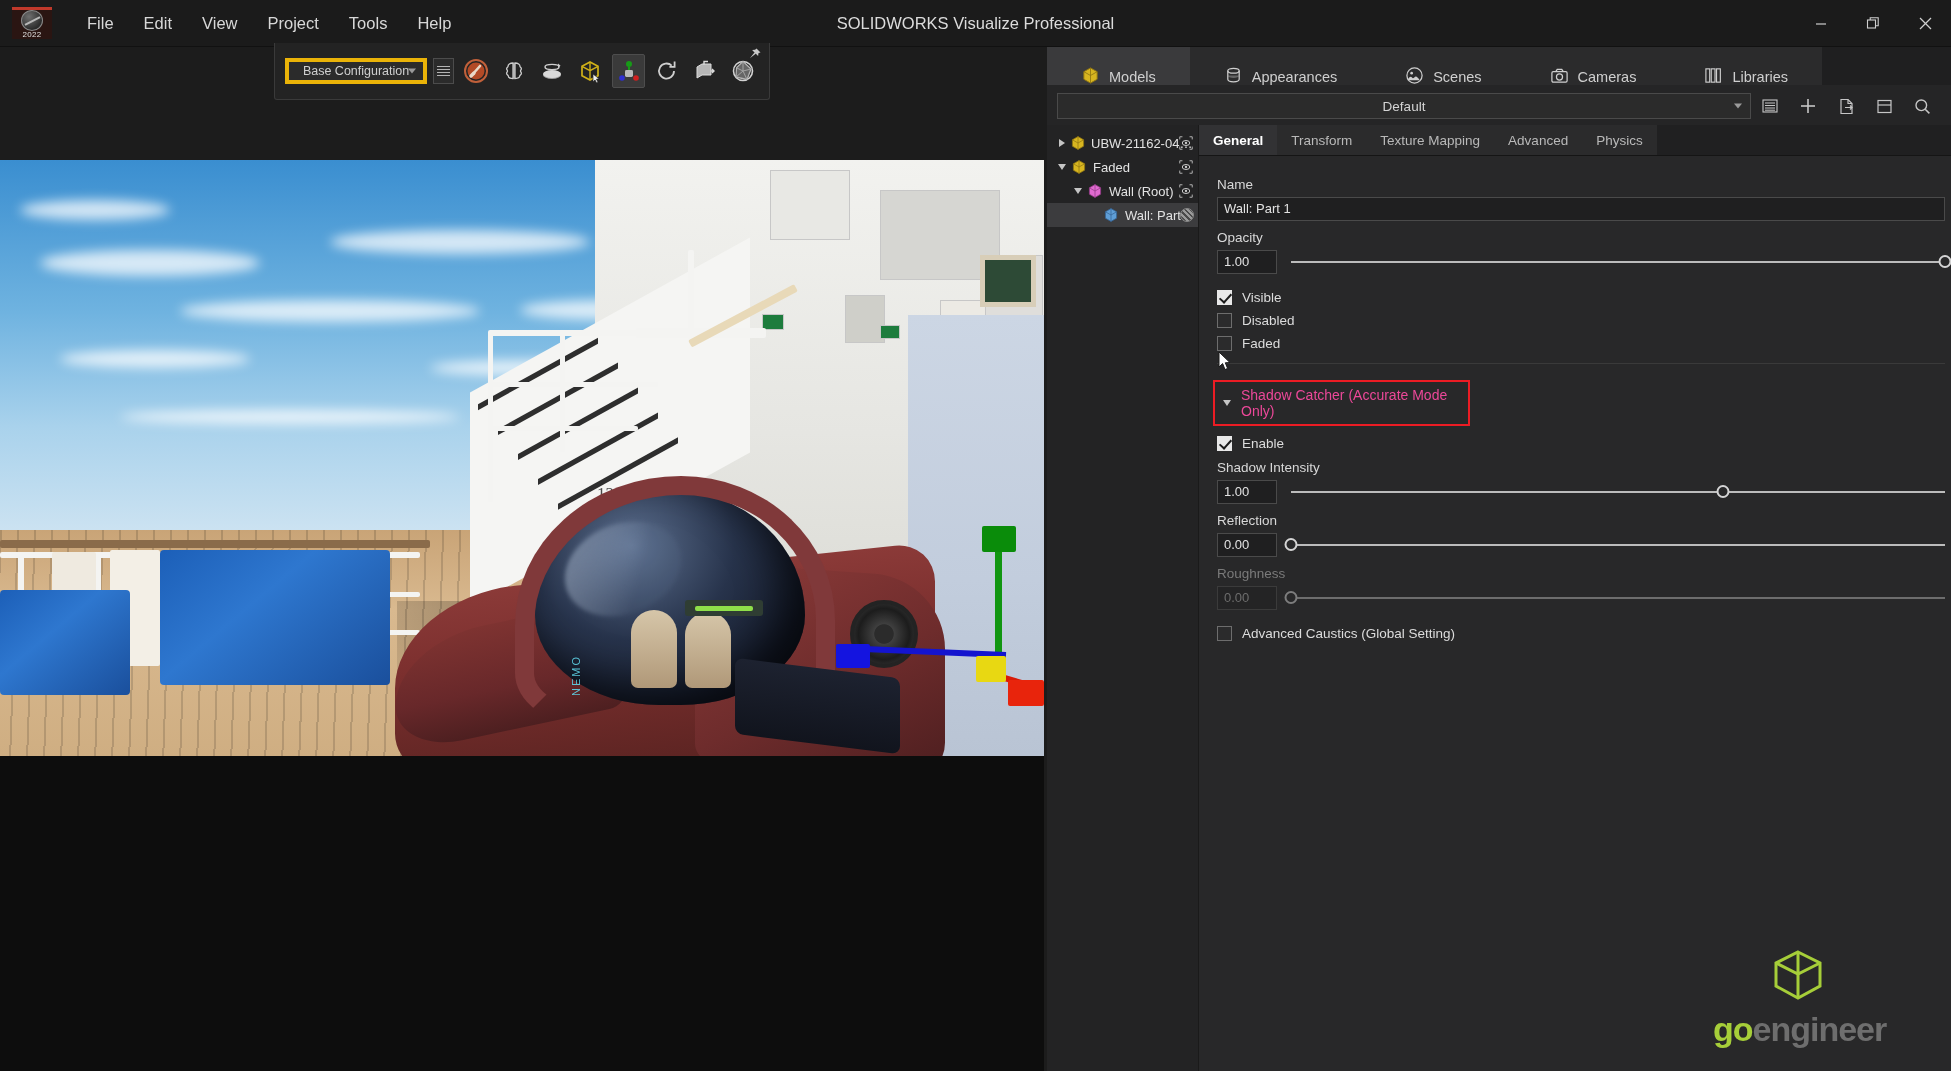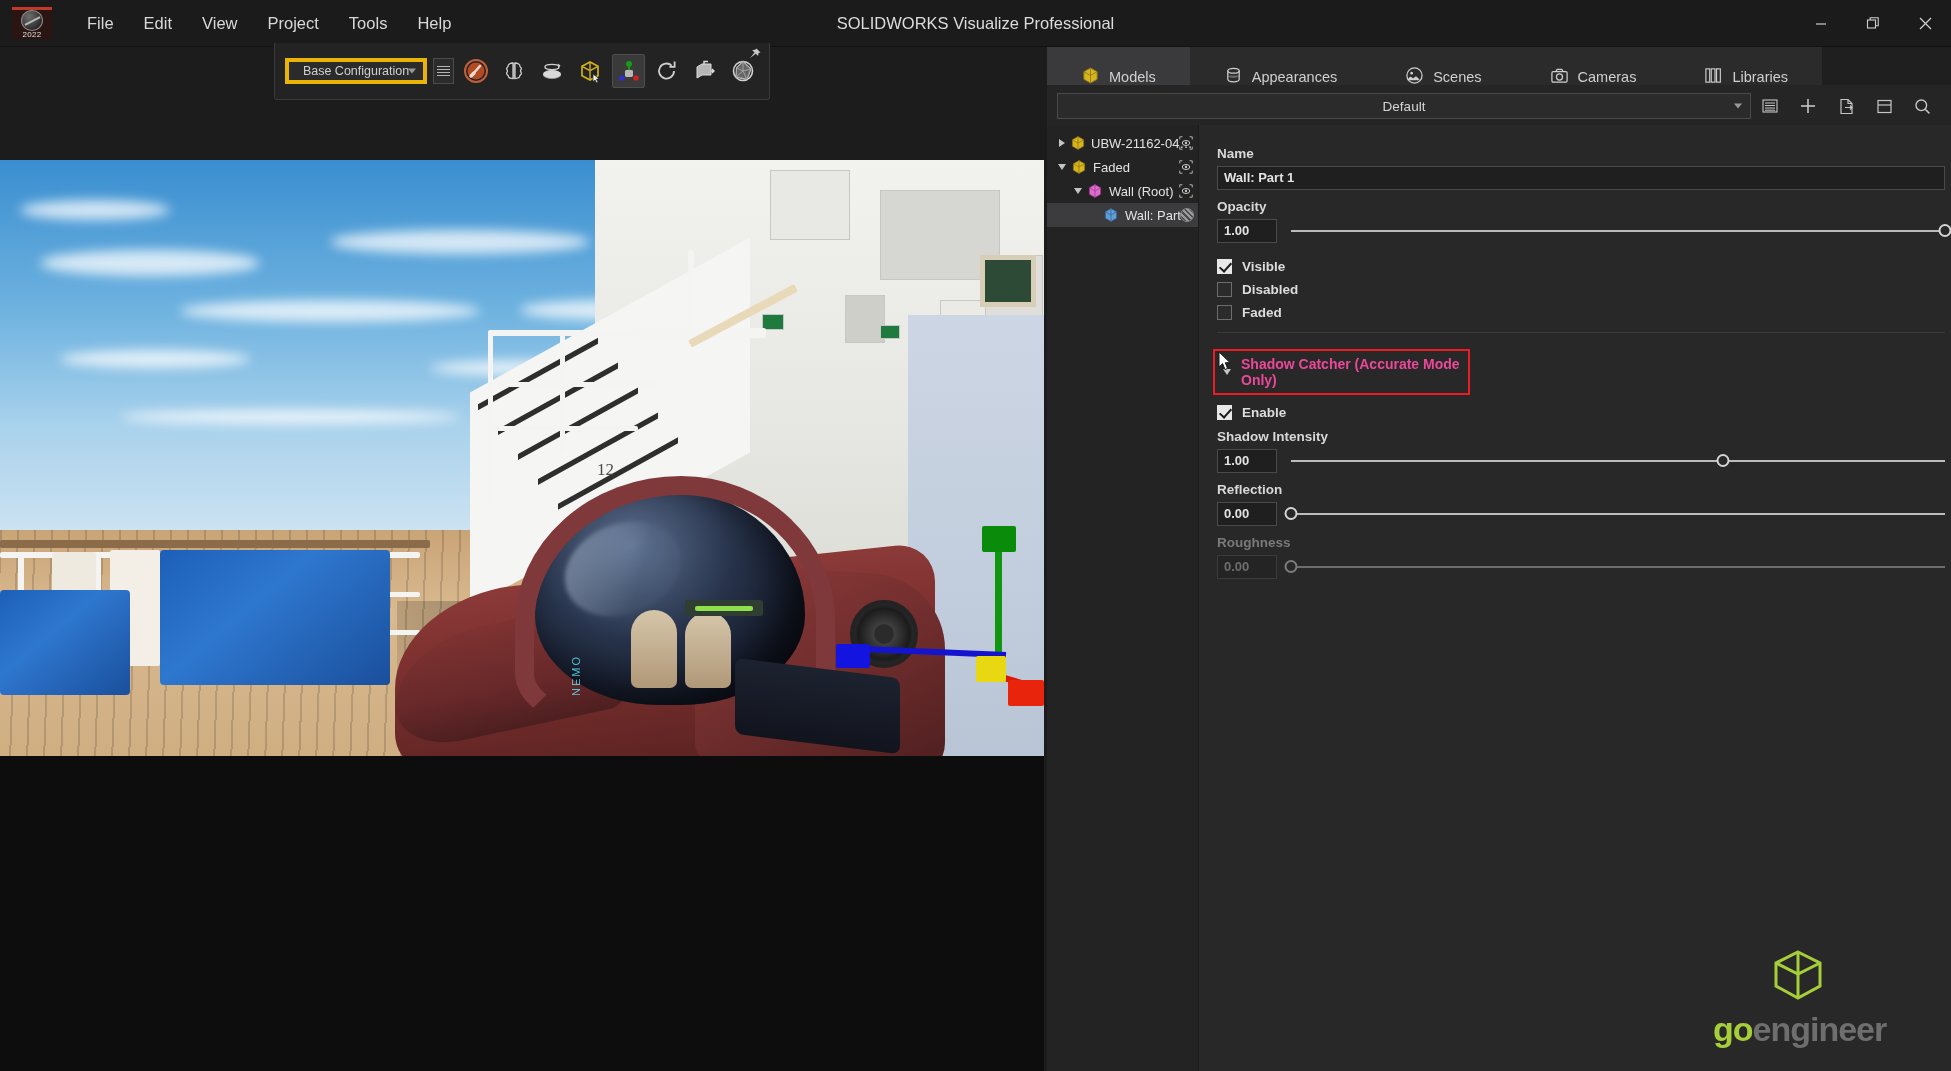--- a/index.html
+++ b/index.html
@@ -135,20 +135,21 @@
     position: absolute; background: #f5f5f3; transform: skewY(-29deg);
   }
   .stair-step { position: absolute; background: #2e2e2e; height: 6px; }
   .blue-tarp {
     position: absolute; background: linear-gradient(140deg,#1c5fb8 0%, #2e77cf 40%, #1a4f9c 100%);
     border-radius: 4px;
   }
   .deck-num {
     position: absolute; color: #4a4a4a; font-family: "Liberation Serif", serif;
     font-size: 17px;
+    margin-top: 24px;
   }
   
   .sub-body {
     position: absolute; left: 395px; top: 300px; width: 545px; height: 325px;
   }
   .hull {
     position: absolute; left: 0; bottom: 20px; width: 540px; height: 195px;
     background: linear-gradient(to bottom,#8b3a38 0%, #7b2f2e 40%, #5c2422 100%);
     border-radius: 120px 40px 26px 90px / 90px 40px 26px 60px;
     transform: skewY(-6deg);
@@ -280,21 +281,21 @@
   }
   .prop-tabs {
     display: flex; align-items: stretch; height: 31px; background: #202021;
     border-bottom: 1px solid #151515;
   }
   .prtab {
     display: flex; align-items: center; padding: 0 14px; font-size: 13.5px; color: #b9b9b9;
     background: #2b2b2c;
   }
   .prtab.active { background: #323234; color: #ffffff; font-weight: bold; }
-  .prop-body { padding: 12px 6px 0 18px; font-weight: bold; }
+  .prop-body { padding: 12px 6px 0 18px; }
   .lbl { font-size: 13.5px; color: #d8d8d8; margin: 9px 0 5px 0; }
   .lbl.dim { color: #7a7a7a; }
   .txtfield {
     width: 100%; height: 24px; background: #1f1f20; border: 1px solid #4a4a4a;
     color: #e2e2e2; font-size: 13px; padding: 0 6px; line-height: 22px;
     font-family: "Liberation Sans", sans-serif;
   }
   .numrow { display: flex; align-items: center; gap: 14px; }
   .numfield {
     width: 60px; height: 24px; background: #1f1f20; border: 1px solid #4a4a4a;
@@ -727,20 +728,27 @@
           </svg>
         </span>
         <span class="t-label">Wall: Part 1</span>
         <span class="t-right">
           <span class="sphere-ico"></span>
         </span>
       </div>
     </div>
 
     <div class="props">
+      <div class="prop-tabs">
+        <div class="prtab active">General</div>
+        <div class="prtab">Transform</div>
+        <div class="prtab">Texture Mapping</div>
+        <div class="prtab">Advanced</div>
+        <div class="prtab">Physics</div>
+      </div>
 
       <div class="prop-body">
 
         <div class="lbl">Name</div>
         <div class="txtfield">Wall: Part 1</div>
 
         <div class="lbl">Opacity</div>
         <div class="numrow">
           <div class="numfield">1.00</div>
           <div class="slider">
@@ -795,20 +803,24 @@
 
         <div class="lbl dim">Roughness</div>
         <div class="numrow">
           <div class="numfield dim">0.00</div>
           <div class="slider">
             <div class="track dim"></div>
             <div class="thumb dim" style="left:0%;"></div>
           </div>
         </div>
 
+        <div class="chkrow" style="margin-top:16px;">
+          <span class="chk"></span>
+          <span class="chk-label">Advanced Caustics (Global Setting)</span>
+        </div>
 
       </div>
     </div>
 
     <div class="ge-logo">
       <div class="ge-cube">
         <svg width="56" height="54" viewBox="0 0 56 54">
           <path d="M28 4 L50 15 L50 38 L28 50 L6 38 L6 15 Z" fill="none" stroke="#a6ce39" stroke-width="3"></path>
           <path d="M28 4 L28 26 M6 15 L28 26 L50 15" fill="none" stroke="#a6ce39" stroke-width="3"></path>
           <path d="M28 26 L28 50" stroke="#a6ce39" stroke-width="3"></path>

